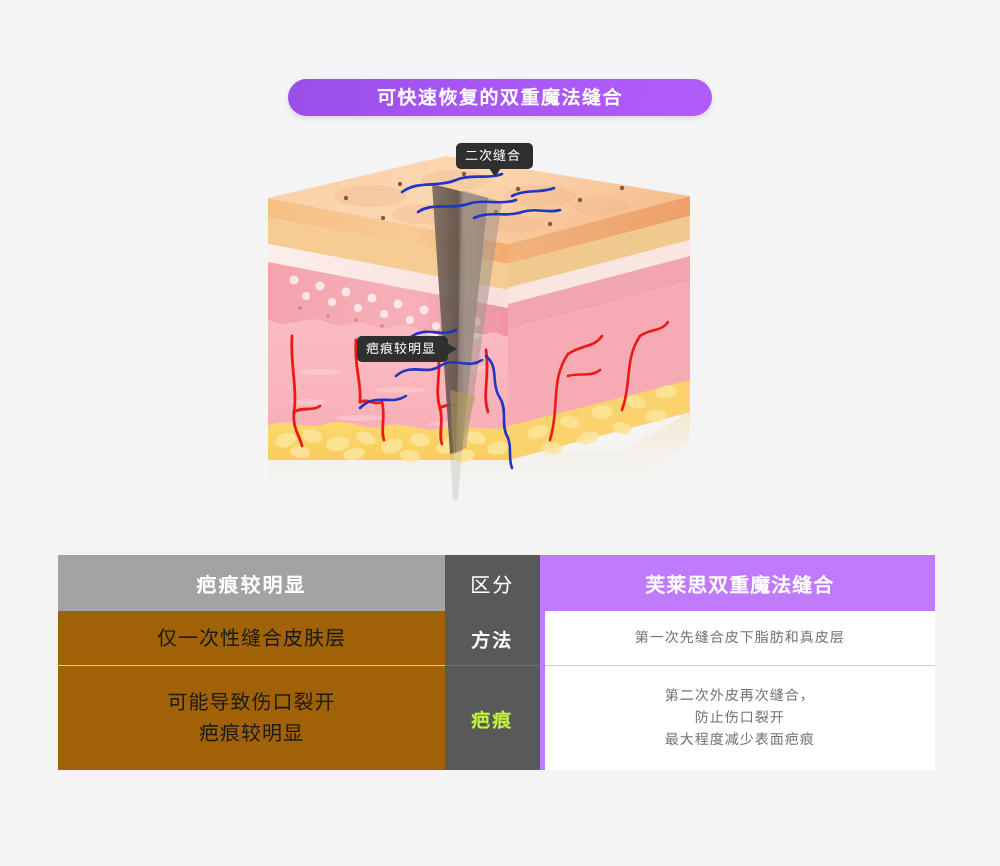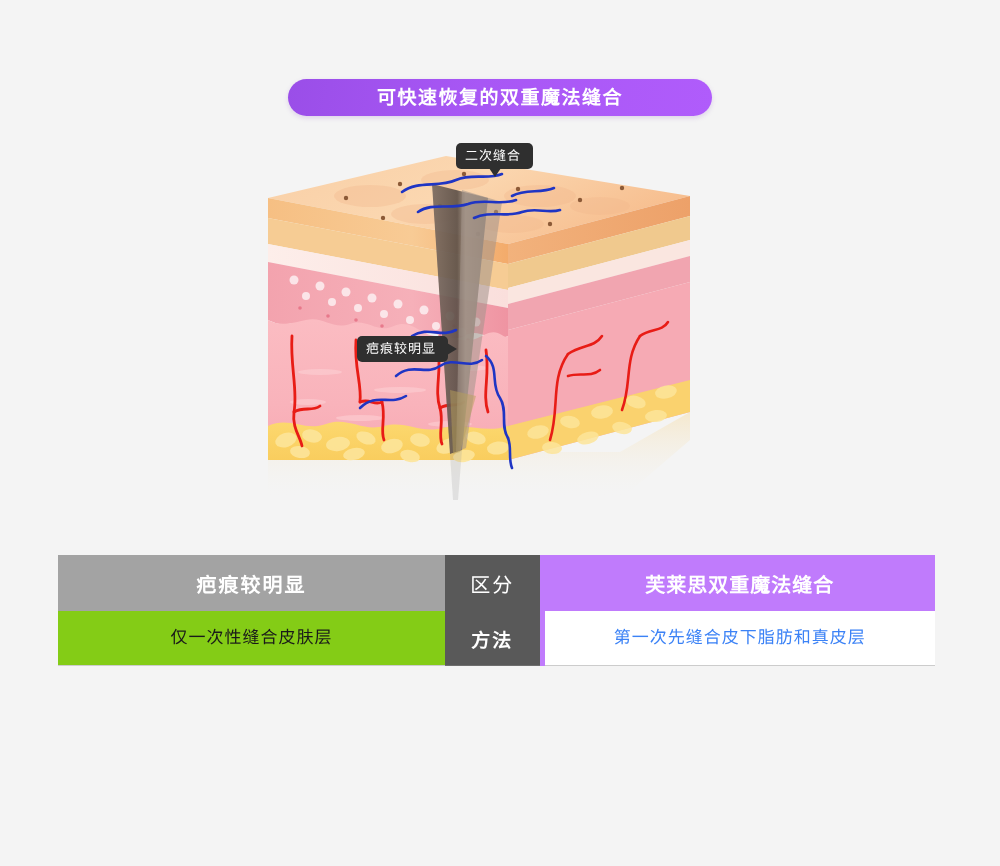--- a/index.html
+++ b/index.html
@@ -138,44 +138,44 @@
   .cell-head-right {
     background: #c07bfc;
     color: #ffffff;
     font-size: 20px;
     font-weight: bold;
     letter-spacing: 1px;
     height: 56px;
   }
 
   .cell-body-left {
-    background: #84cc16;
+    background: #a16207;
     color: #1a1a1a;
-    font-size: 17px;
+    font-size: 20px;
     letter-spacing: 1px;
     line-height: 1.55;
     border-bottom: 1px solid #cccccc;
   }
   .cell-body-mid {
     background: #595959;
     color: #ffffff;
     font-size: 19px;
     font-weight: bold;
     letter-spacing: 2px;
     border-right: 5px solid #c07bfc;
     border-bottom: 1px solid #6e6e6e;
     margin-left: 48px;
   }
   .cell-body-mid.accent {
     color: #c7f53c;
   }
   .cell-body-right {
     background: #ffffff;
-    color: #3b82f6;
-    font-size: 17px;
+    color: #737373;
+    font-size: 14px;
     letter-spacing: 1px;
     line-height: 1.55;
     border-bottom: 1px solid #cccccc;
   }
   .row-method td { height: 54px; }
   .row-scar td   { height: 104px; }
   .row-scar .cell-body-left,
   .row-scar .cell-body-right,
   .row-scar .cell-body-mid { border-bottom: none; }
   .multiline { white-space: pre-line; }
@@ -448,16 +448,24 @@
       <tr>
         <td class="cell-head-left">疤痕较明显</td>
         <td class="cell-head-mid">区分</td>
         <td class="cell-head-right">芙莱思双重魔法缝合</td>
       </tr>
       <tr class="row-method">
         <td class="cell-body-left multiline">仅一次性缝合皮肤层</td>
         <td class="cell-body-mid">方法</td>
         <td class="cell-body-right multiline">第一次先缝合皮下脂肪和真皮层</td>
       </tr>
+      <tr class="row-scar">
+        <td class="cell-body-left multiline">可能导致伤口裂开
+疤痕较明显</td>
+        <td class="cell-body-mid accent">疤痕</td>
+        <td class="cell-body-right multiline">第二次外皮再次缝合，
+防止伤口裂开
+最大程度减少表面疤痕</td>
+      </tr>
     </tbody>
   </table>
 
 </div>
 
 </body></html>

